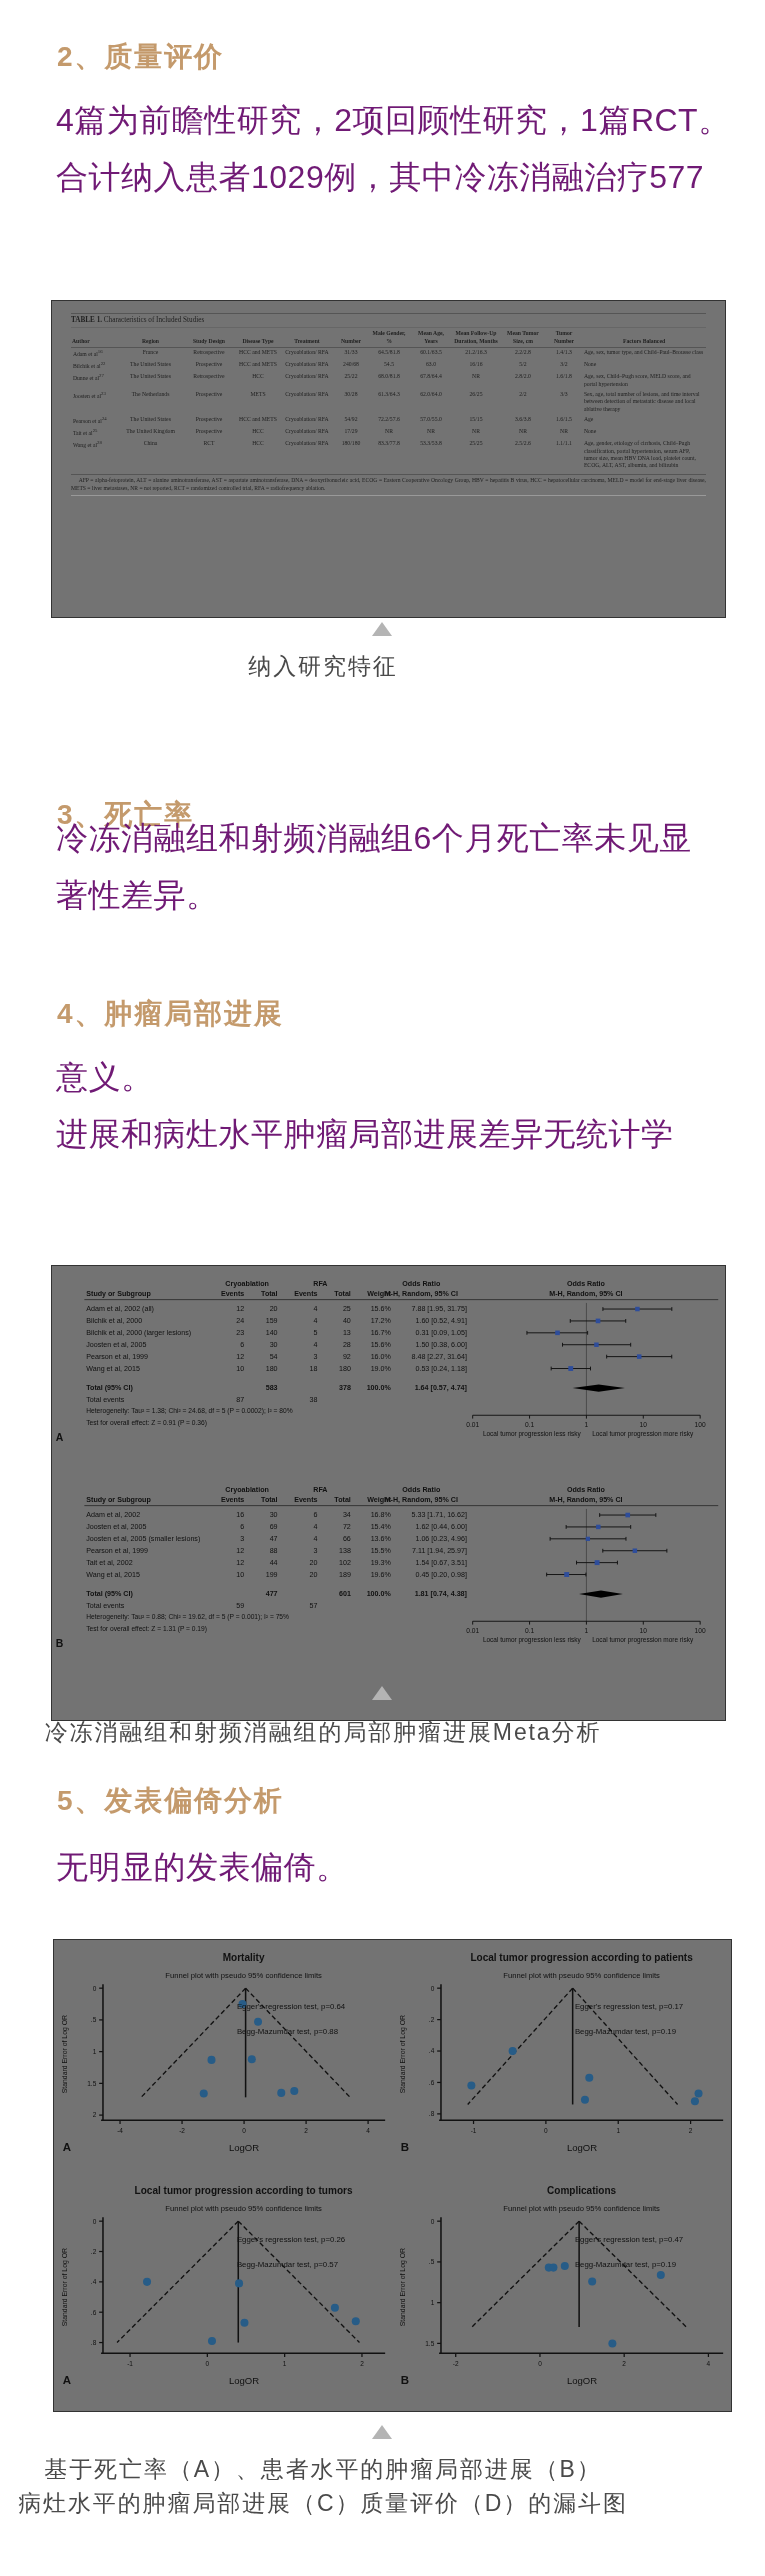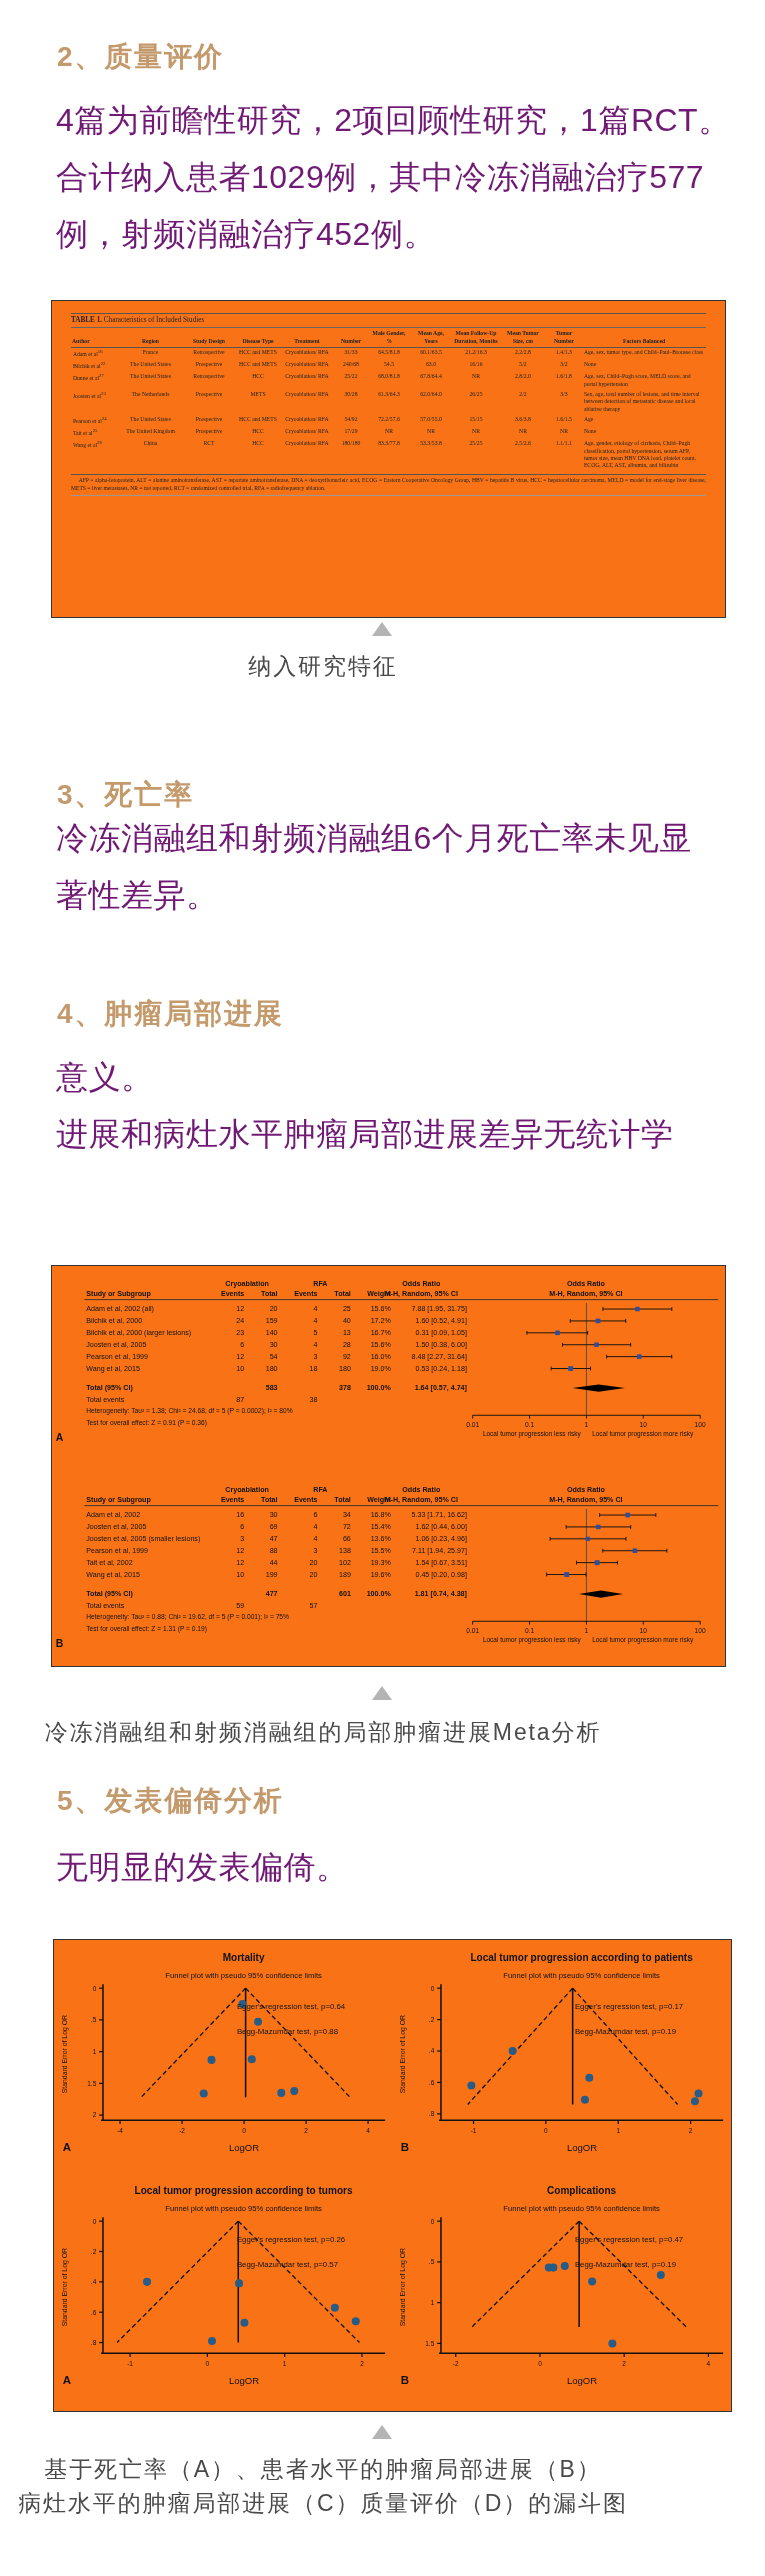--- a/index.html
+++ b/index.html
@@ -5,53 +5,52 @@
   html,body{margin:0;padding:0;}
   body{width:766px;height:2576px;position:relative;background:#ffffff;
        font-family:"Liberation Sans","DejaVu Sans",sans-serif;}
   .abs{position:absolute;}
   .heading{font-size:28px;font-weight:bold;letter-spacing:1.9px;color:#C49A6C;}
   .body-text{width:670px;font-size:32px;line-height:57px;color:#701a75;letter-spacing:0.5px;}
   .body-text div{height:57px;white-space:nowrap;}
   .caption{width:646px;text-align:center;font-size:23px;color:#4a4a4a;letter-spacing:1.9px;line-height:34px;}
   .tri{width:0;height:0;border-left:10.5px solid transparent;border-right:10.5px solid transparent;
        border-bottom:14.4px solid #b4b4b4;margin:0 auto;}
-  .fig{position:absolute;background:#f97316;border:1.9px solid #333;box-sizing:border-box;}
+  .fig{position:absolute;background:#737373;border:1.9px solid #333;box-sizing:border-box;}
   
   #table-fig{left:51px;top:300px;width:675px;height:318px;padding:11.5px 19px 7.7px 19px;color:#222;}
   .tbl-title{font-family:"Liberation Serif","DejaVu Serif",serif;font-size:7.2px;
              border-top:1.9px solid #555;border-bottom:1px solid #666;padding:2.9px 0 2.9px 0;}
   .tbl-title b{font-weight:bold;}
   table.scan{width:100%;border-collapse:collapse;font-family:"Liberation Serif","DejaVu Serif",serif;
              font-size:5.7px;line-height:1.3;color:#222;}
   table.scan th{font-weight:bold;vertical-align:bottom;text-align:center;padding:1.9px 1px;
                 border-bottom:1px solid #555;}
   table.scan th:first-child{text-align:left;}
   table.scan td{vertical-align:top;text-align:center;padding:1.4px 1.9px;}
   table.scan td:first-child{text-align:left;}
   table.scan td:last-child{text-align:left;}
   table.scan tr.last td{padding-bottom:3.8px;border-bottom:1.9px solid #555;}
   .tbl-foot{font-family:"Liberation Serif","DejaVu Serif",serif;font-size:5.6px;line-height:1.35;
             margin-top:2.9px;padding-bottom:2.9px;border-bottom:1.9px solid #999;text-align:justify;text-indent:7.7px;}
   
-  #forest-fig{left:51px;top:1265px;width:675px;height:402px;}
+  #forest-fig{left:51px;top:1265px;width:675px;height:456px;}
   #forest-fig svg{position:absolute;left:0;}
   
   #funnel-fig{left:53px;top:1939px;width:679px;height:473px;}
   #funnel-fig svg{position:absolute;}
   svg{font-family:"Liberation Sans","DejaVu Sans",sans-serif;}
 </style>
 </head>
 <body>
 
 <div class="abs heading" style="left:57px;top:38px;">2、质量评价</div>
 <div class="abs body-text" style="left:56px;top:92px;">
     <div>4篇为前瞻性研究，2项回顾性研究，1篇RCT。</div>
     <div>合计纳入患者1029例，其中冷冻消融治疗577</div>
-    <div>例，射频消融治疗452例。</div>
   </div>
 
 <div id="table-fig" class="fig">
   <div class="tbl-title"><b>TABLE 1.</b><span> Characteristics of Included Studies</span></div>
   <table class="scan">
     <colgroup>
       <col style="width:48px">
         <col style="width:63px">
         <col style="width:54px">
         <col style="width:44px">
@@ -179,21 +178,21 @@
           <td>1.1/1.1</td>
           <td>Age, gender, etiology of cirrhosis, Child–Pugh classification, portal hypertension, serum AFP, tumor size, mean HBV DNA load, platelet count, ECOG, ALT, AST, albumin, and bilirubin</td>
         </tr>
       </tbody>
   </table>
   <div class="tbl-foot">AFP = alpha-fetoprotein, ALT = alanine aminotransferase, AST = aspartate aminotransferase, DNA = deoxyribonucleic acid, ECOG = Eastern Cooperative Oncology Group, HBV = hepatitis B virus, HCC = hepatocellular carcinoma, MELD = model for end-stage liver disease, METS = liver metastases, NR = not reported, RCT = randomized controlled trial, RFA = radiofrequency ablation.</div>
 </div>
 <div class="abs tri" style="left:372px;top:622px;"></div>
 <div class="abs caption" style="left:0;top:649px;">纳入研究特征</div>
 
-<div class="abs heading" style="left:57px;top:776px;">3、死亡率</div>
+<div class="abs heading" style="left:57px;top:796px;">3、死亡率</div>
 <div class="abs body-text" style="left:56px;top:810px;">
     <div>冷冻消融组和射频消融组6个月死亡率未见显</div>
     <div>著性差异。</div>
   </div>
 
 <div class="abs heading" style="left:57px;top:995px;">4、肿瘤局部进展</div>
 <div class="abs body-text" style="left:56px;top:1049px;">
     <div>意义。</div>
     <div>进展和病灶水平肿瘤局部进展差异无统计学</div>
   </div>

